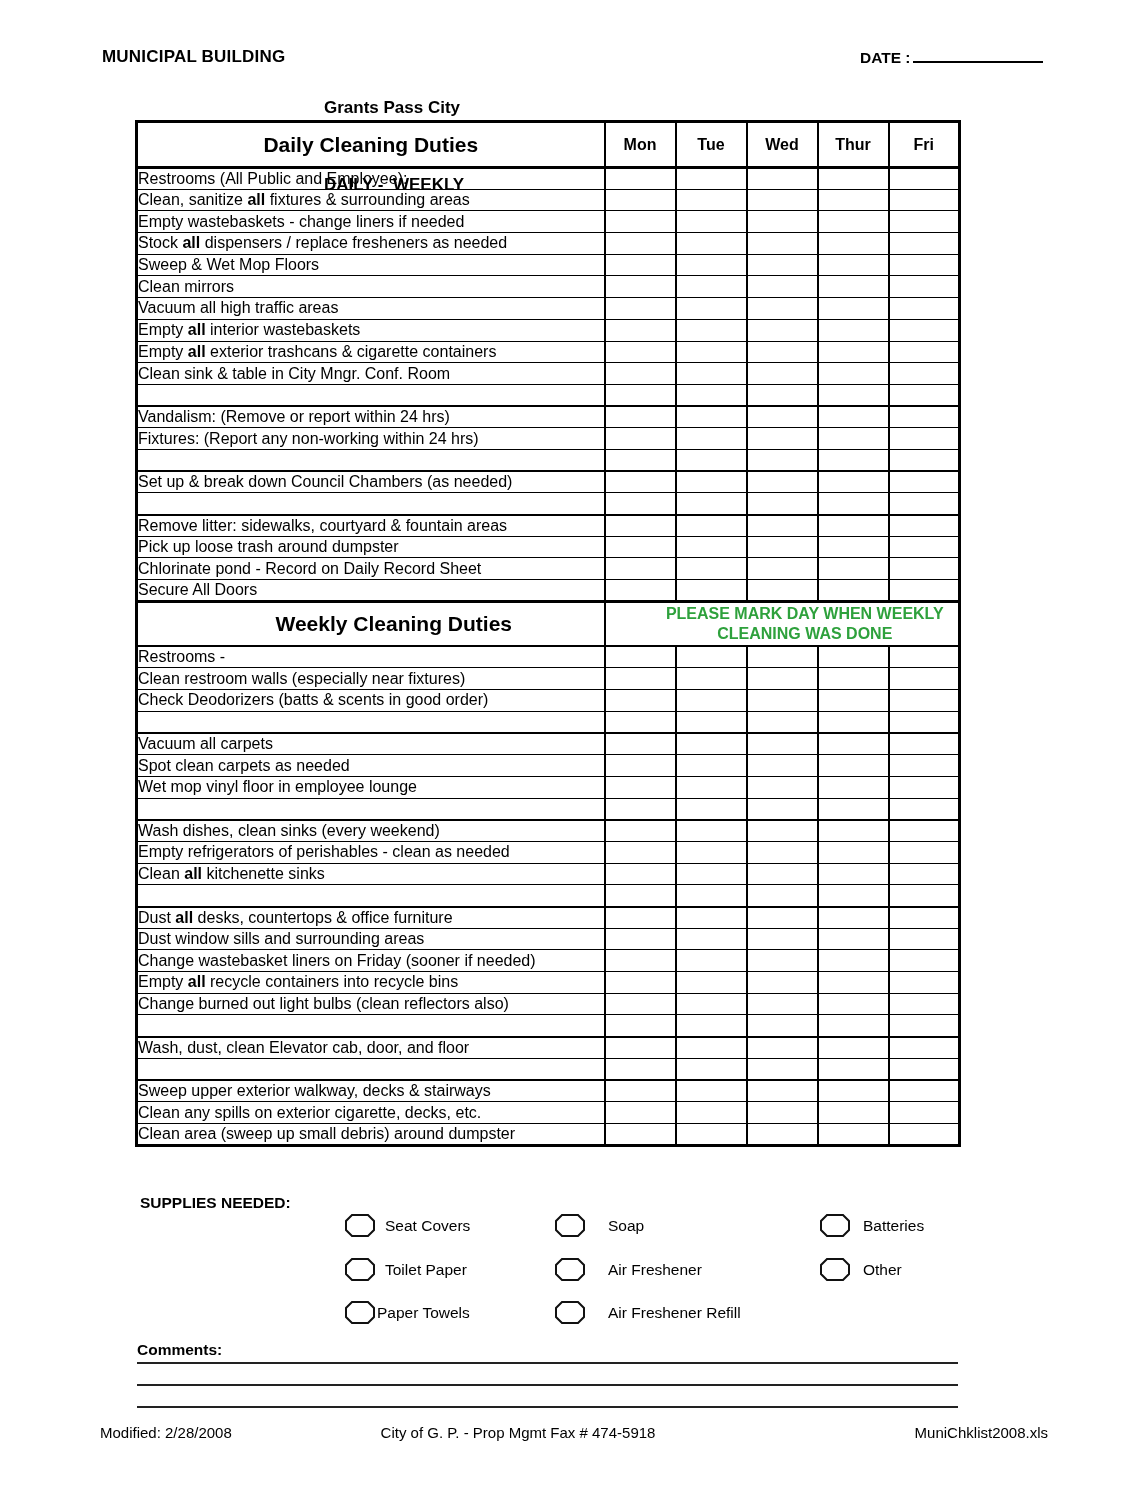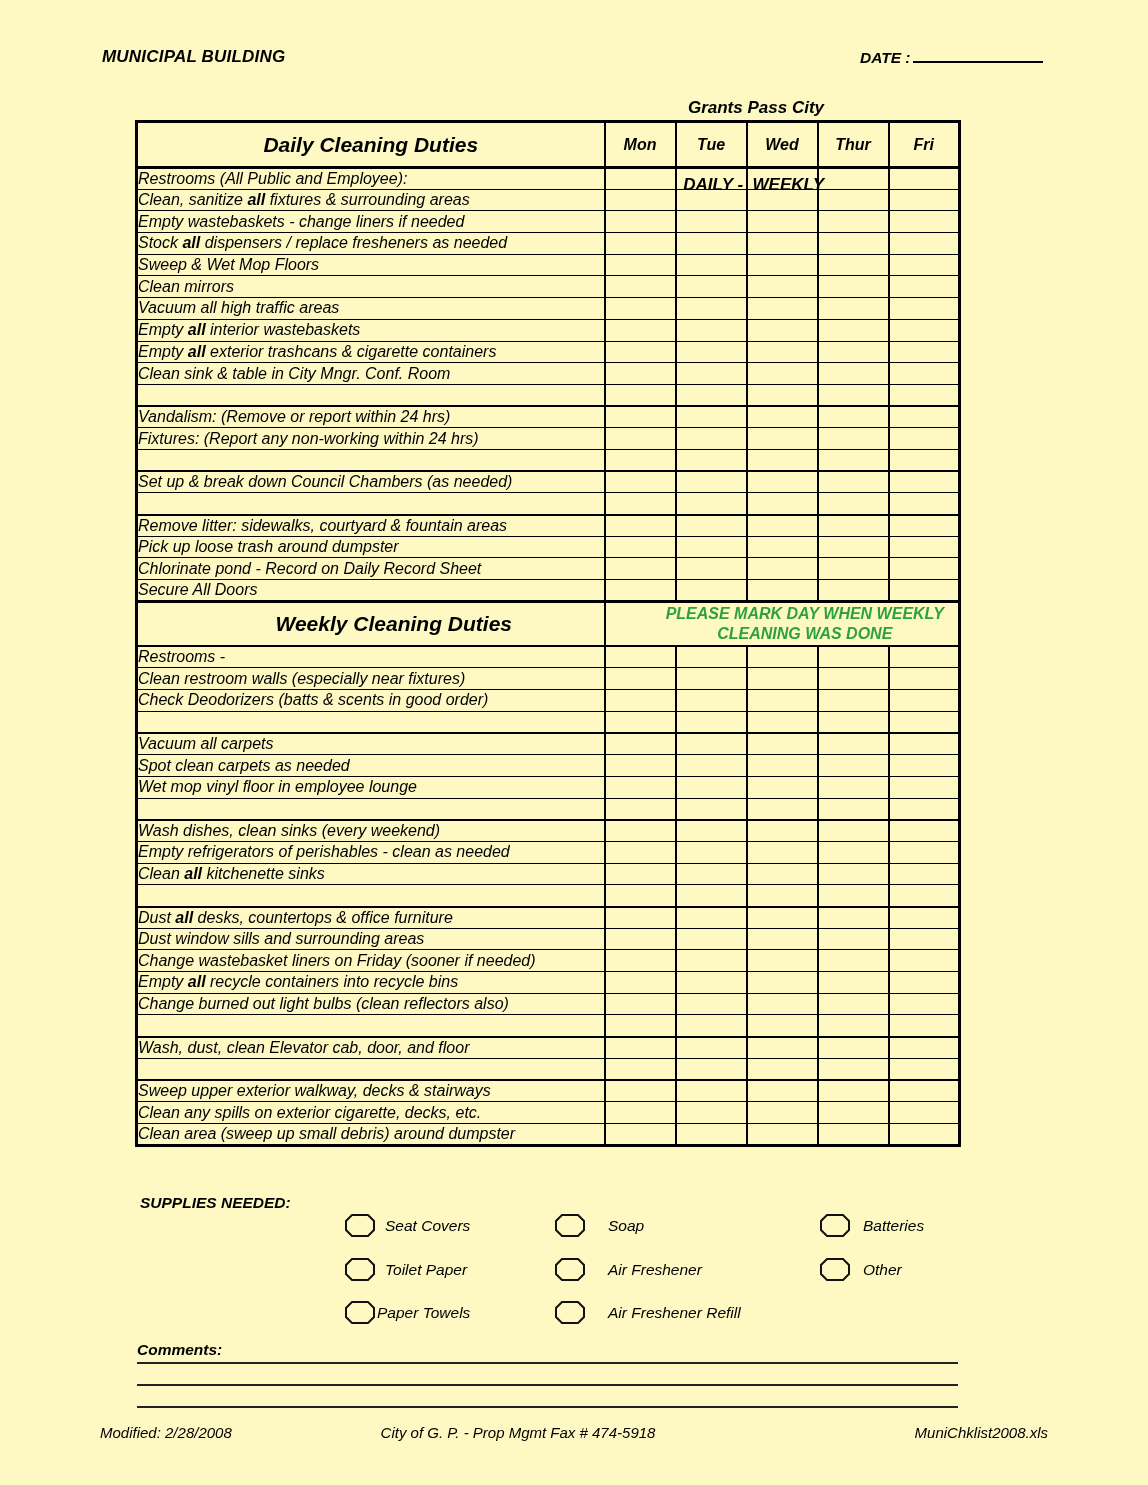--- a/index.html
+++ b/index.html
@@ -1,25 +1,24 @@
 <!DOCTYPE html>
 <html><head>
 <meta charset="utf-8">
 <style>
   html,body { margin:0; padding:0; background:#e8e8e8; }
   .page {
     position:relative; width:1148px; height:1485px; margin:0 auto;
-    background:#fef9c3; color:#000;
+    background:#ffffff; color:#000;
     font-family:"Liberation Sans", sans-serif;
     overflow:hidden;
-    font-style:italic;
   }
   
   .h-left  { position:absolute; left:102px; top:47px; font-size:17px; font-weight:bold; letter-spacing:0.2px; }
-  .h-center{ position:absolute; left:324px; top:44px; width:500px; text-align:right;
+  .h-center{ position:absolute; left:324px; top:44px; width:500px; text-align:left;
              font-size:17px; font-weight:bold; line-height:25.5px; white-space:pre-wrap; }
   .h-date  { position:absolute; left:860px; top:47px; font-size:15.5px; font-weight:bold; }
   .date-line { display:inline-block; width:130px; height:14px; border-bottom:2px solid #000; margin-left:2px; }
 
   
   table.grid {
     position:absolute; left:135px; top:120px; width:823px;
     border-collapse:collapse; table-layout:fixed;
     border:3px solid #000;
   }

